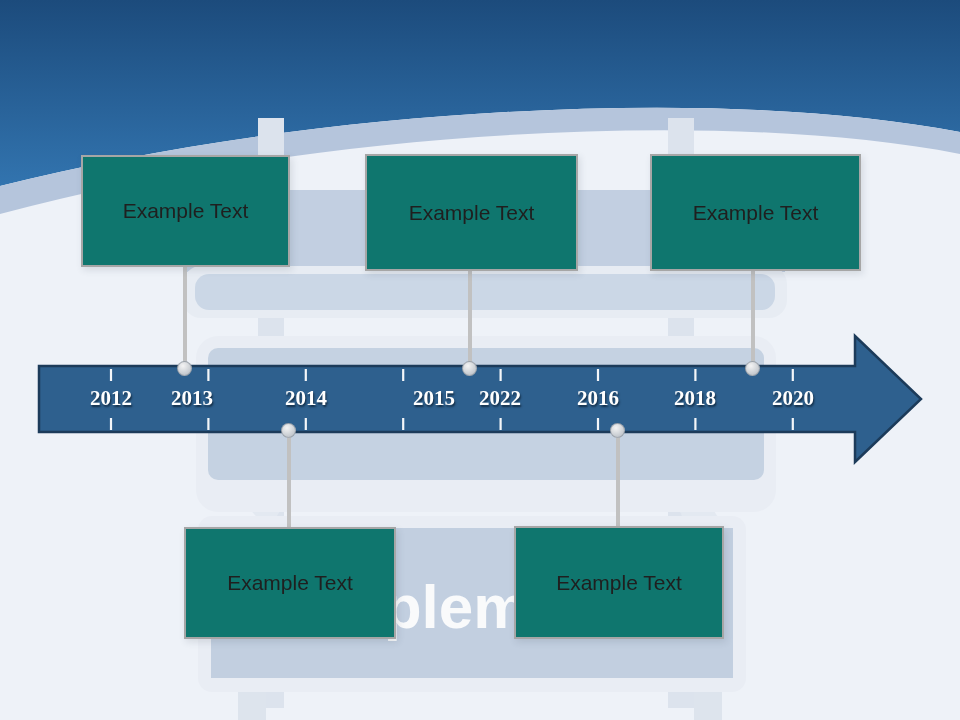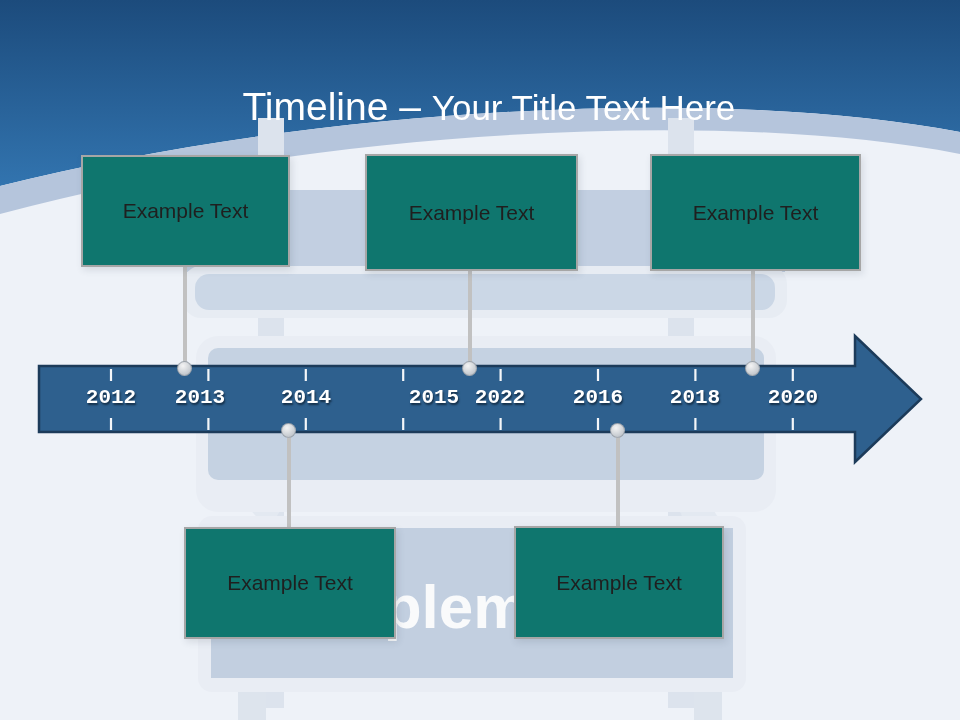--- a/index.html
+++ b/index.html
@@ -40,21 +40,21 @@
     box-sizing:border-box;
     display:flex;align-items:center;justify-content:center;
     font-size:21px;color:#1F1F1F;
     box-shadow:2px 3px 7px rgba(60,70,85,.14);
   }
 
   
   .year{
     position:absolute;top:386px;width:72px;
     text-align:center;
-    font-family:Liberation Mono, monospace;
+    font-family:Liberation Serif, serif;
     font-weight:bold;font-size:21px;color:#FFFFFF;
     text-shadow:1px 2px 2px rgba(8,24,40,.7);
   }
 </style>
 </head>
 <body>
 
 <div id="slide">
 
   <svg width="960" height="240">
@@ -117,21 +117,21 @@
     </g>
   </svg>
 
   <div class="dot" style="left:177px;top:361px;"></div>
   <div class="dot" style="left:462px;top:361px;"></div>
   <div class="dot" style="left:745px;top:361px;"></div>
   <div class="dot" style="left:281px;top:423px;"></div>
   <div class="dot" style="left:610px;top:423px;"></div>
 
   <div class="year" style="left:75px;">2012</div>
-  <div class="year" style="left:164px;">2013</div>
+  <div class="year" style="left:156px;">2013</div>
   <div class="year" style="left:270px;">2014</div>
   <div class="year" style="left:367px;margin-left:31px;">2015</div>
   <div class="year" style="left:464px;">2022</div>
   <div class="year" style="left:562px;">2016</div>
   <div class="year" style="left:659px;">2018</div>
   <div class="year" style="left:757px;">2020</div>
 
   <div class="callout" style="left:81px;top:155px;width:209px;height:112px;">
     <span>Example Text</span>
   </div>
@@ -142,17 +142,14 @@
     <span>Example Text</span>
   </div>
 
   <div class="callout" style="left:184px;top:527px;width:212px;height:112px;">
     <span>Example Text</span>
   </div>
   <div class="callout" style="left:514px;top:526px;width:210px;height:113px;">
     <span>Example Text</span>
   </div>
 
-  <div class="title">
-    <span class="t1">Timeline – </span><span class="t2">Your Title Text Here</span>
-  </div>
 
 </div>
 
 </body></html>

